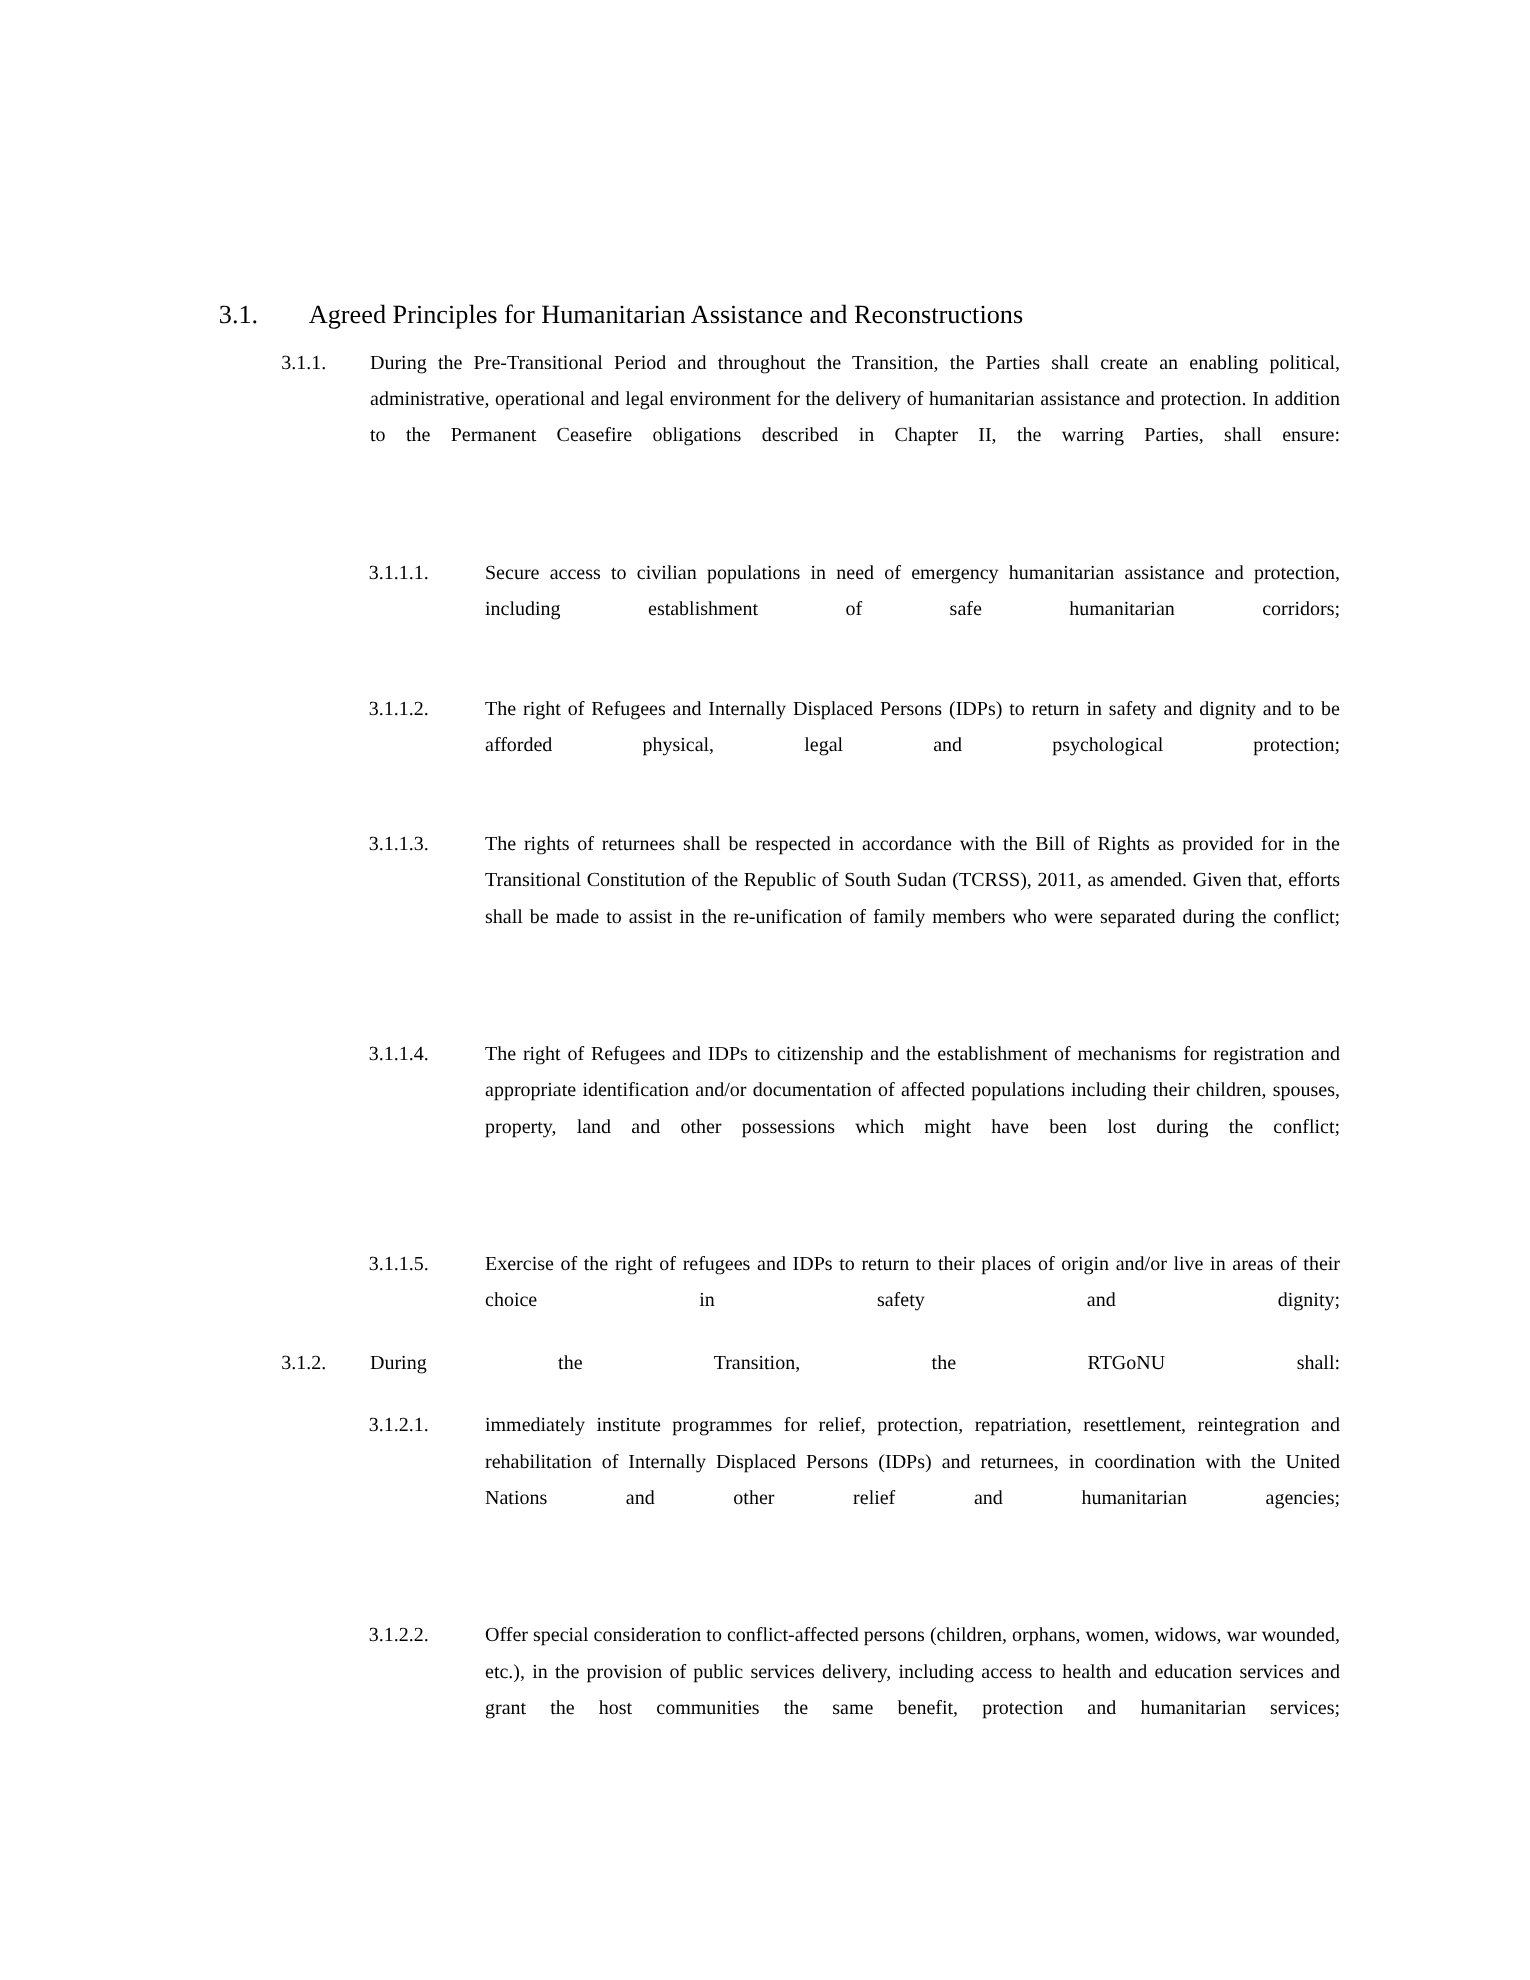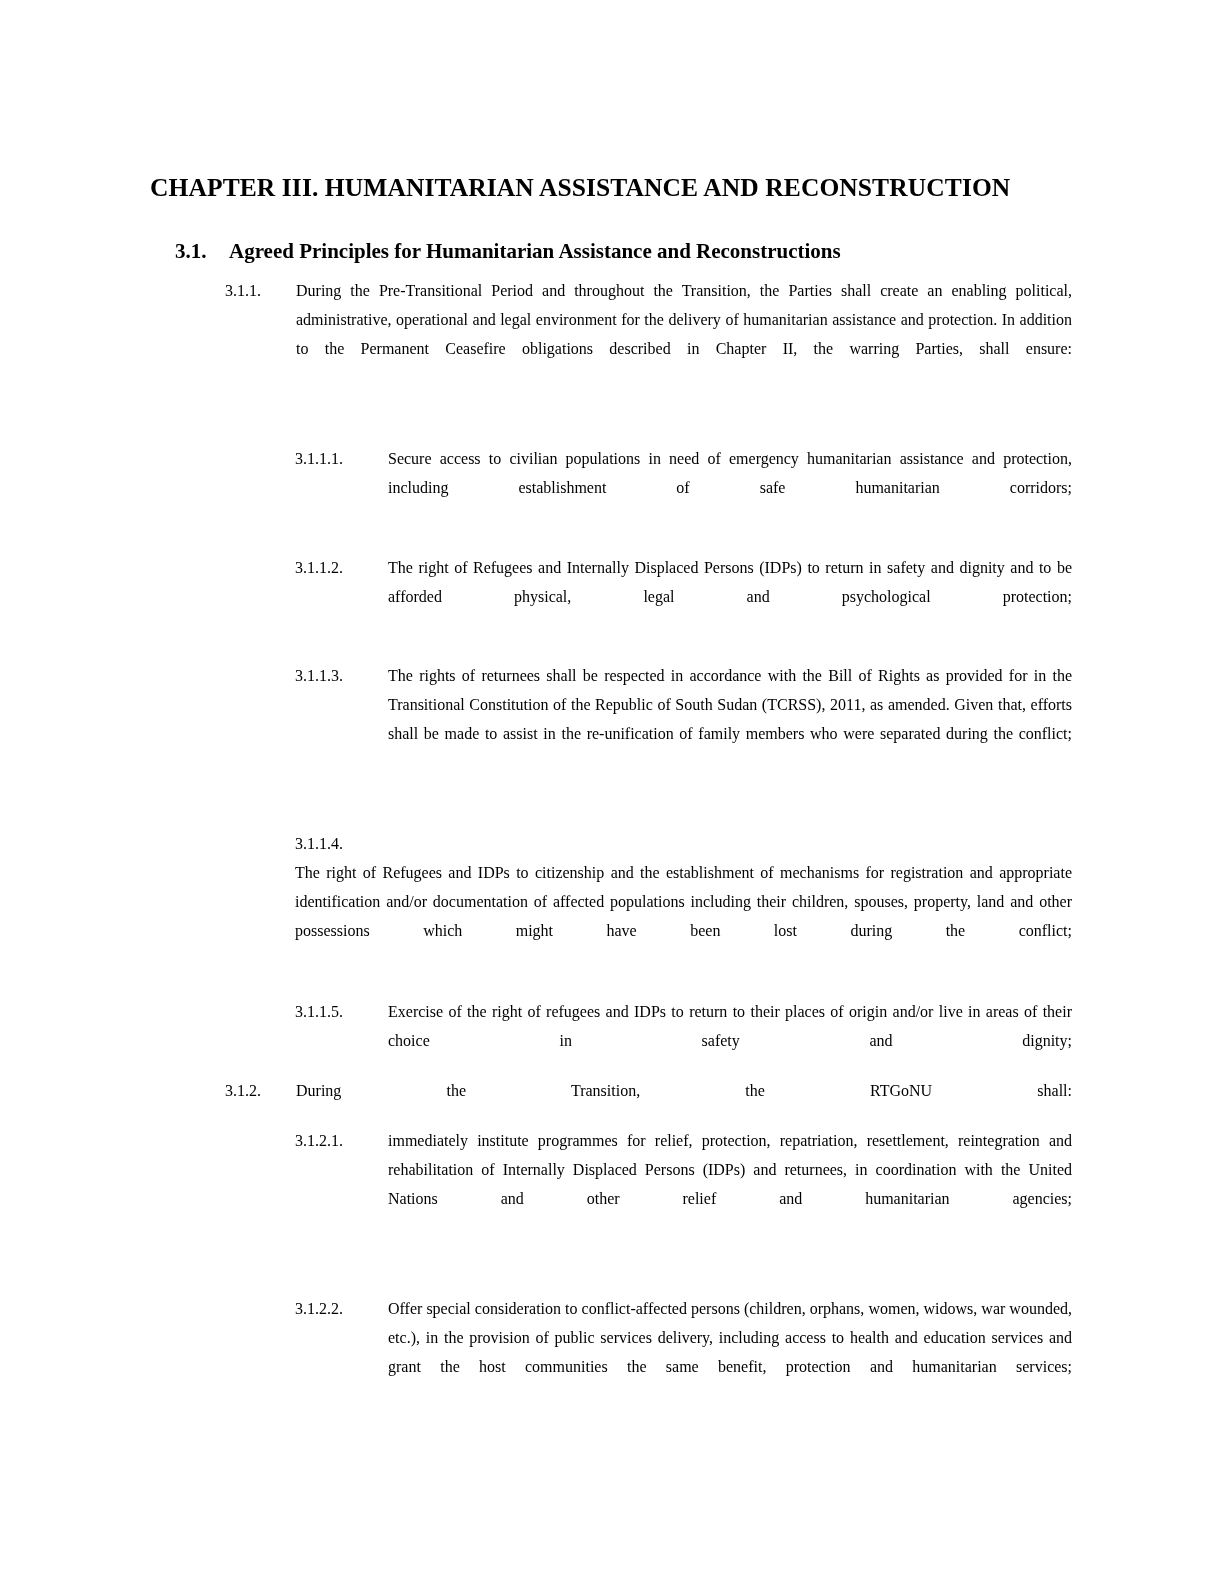--- a/index.html
+++ b/index.html
@@ -38,23 +38,24 @@
     white-space: nowrap;
   }
 
   
   .section-heading {
     position: absolute;
     left: 175px;
     top: 222px;
     width: 900px;
     font-size: 21px;
-    font-weight: bold;
+    font-weight: normal;
     line-height: 1.2;
     display: flex;
+    gap: 18px;
   }
   .section-heading .sec-num {
     width: 54px;
     flex: 0 0 54px;
   }
   .section-heading .sec-text {
     flex: 1 1 auto;
   }
 
   
@@ -103,21 +104,20 @@
     text-align: center;
     font-size: 21px;
     line-height: 25px;
   }
 </style>
 </head>
 <body>
 
 <div class="page">
 
-  <h1 class="chapter-heading">CHAPTER III. HUMANITARIAN ASSISTANCE AND RECONSTRUCTION</h1>
 
   <h2 class="section-heading">
     <span class="sec-num">3.1.</span>
     <span class="sec-text">Agreed Principles for Humanitarian Assistance and Reconstructions</span>
   </h2>
 
   <div class="clause level2" style="top:276px;">
     <span class="num">3.1.1.</span>
     <span class="body">During the Pre-Transitional Period and throughout the Transition, the Parties shall create an enabling political, administrative, operational and legal environment for the delivery of humanitarian assistance and protection.  In addition to the Permanent Ceasefire obligations described in Chapter II, the warring Parties, shall ensure:</span>
   </div>
@@ -130,21 +130,21 @@
   <div class="clause level3" style="top:553px;">
     <span class="num">3.1.1.2.</span>
     <span class="body">The right of Refugees and Internally Displaced Persons (IDPs) to return in safety and dignity and to be afforded physical, legal and psychological protection;</span>
   </div>
 
   <div class="clause level3" style="top:661px;">
     <span class="num">3.1.1.3.</span>
     <span class="body"> The rights of returnees shall be respected in accordance with the Bill of Rights as provided for in the Transitional Constitution of the Republic of South Sudan (TCRSS), 2011, as amended. Given that, efforts shall be made to assist in the re-unification of family members who were separated during the conflict;</span>
   </div>
 
-  <div class="clause level3" style="top:829px;flex-direction:column;">
+  <div class="clause level3" style="top:829px;">
     <span class="num">3.1.1.4.</span>
     <span class="body">The right of Refugees and IDPs to citizenship and the establishment of mechanisms for registration and appropriate identification and/or documentation of affected populations including their children, spouses, property, land and other possessions which might have been lost during the conflict;</span>
   </div>
 
   <div class="clause level3" style="top:997px;">
     <span class="num">3.1.1.5.</span>
     <span class="body">Exercise of the right of refugees and IDPs to return to their places of origin and/or live in areas of their choice in safety and dignity;</span>
   </div>
 
   <div class="clause level2" style="top:1076px;">

